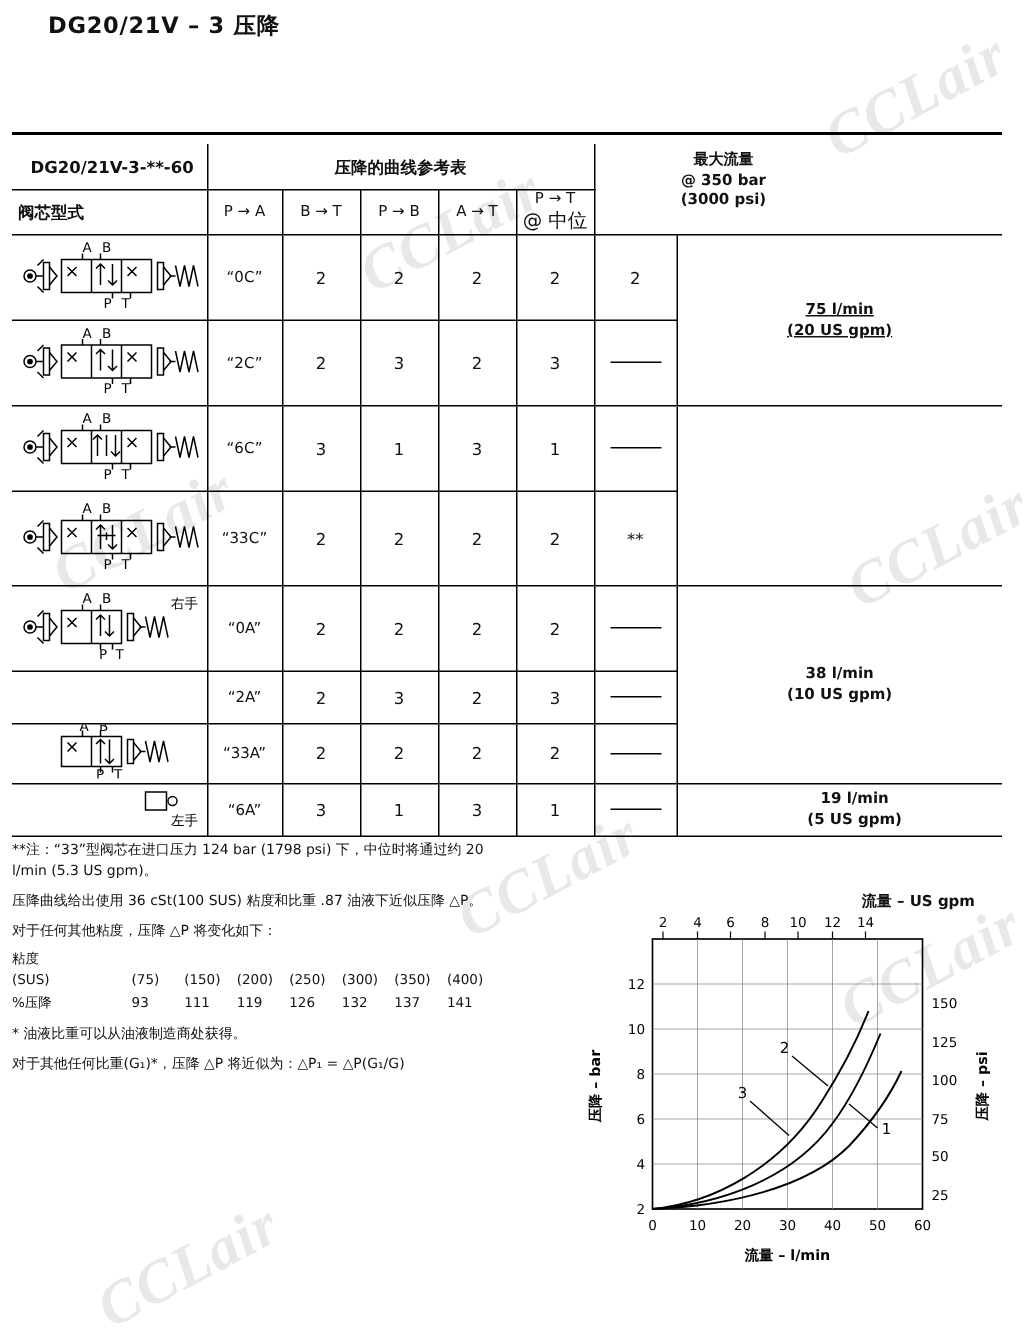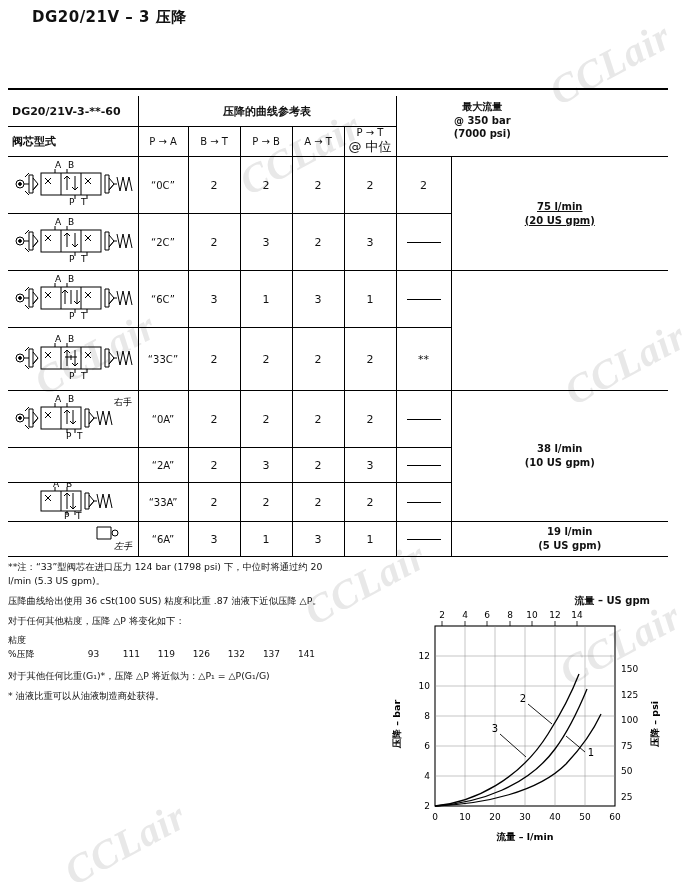--- a/index.html
+++ b/index.html
@@ -115,30 +115,30 @@
       <col style="width:52px">
       <col style="width:52px">
       <col style="width:52px">
       <col style="width:52px">
       <col style="width:55px">
       <col style="width:117px">
     </colgroup>
 
     <tbody>
           <tr>
-      <td class="nb-top nb-left" style="height:30px;text-align:left;padding-left:4px;">
+      <td class="nb-top nb-left" style="height:30px;text-align:center;padding-left:4px;">
         <span class="hdr-title">DG20/21V-3-**-60</span>
       </td>
       <td class="nb-top" colspan="5">
         <span class="hdr-title">压降的曲线参考表</span>
       </td>
       <td class="nb-top nb-right" colspan="2" rowspan="2" style="vertical-align:top;padding-top:4px;margin-left:21px;">
         <div class="hdr-sub">最大流量</div>
         <div class="hdr-sub">@ 350 bar</div>
-        <div class="hdr-sub">(7000 psi)</div>
+        <div class="hdr-sub">(3000 psi)</div>
       </td>
     </tr>
 
     <tr>
       <td class="nb-left" style="height:28px;text-align:left;padding-left:4px;">
         <span class="hdr-title">阀芯型式</span>
       </td>
       <td class="col-hd">P → A</td>
       <td class="col-hd">B → T</td>
       <td class="col-hd">P → B</td>
@@ -362,21 +362,21 @@
       </td>
       <td class="code">“33A”</td>
       <td class="val">2</td>
       <td class="val">2</td>
       <td class="val">2</td>
       <td class="val">2</td>
       <td><span class="dash"></span></td>
     </tr>
 
     <tr>
-      <td class="nb-left sym-cell" style="height:34px;font-style:italic;">
+      <td class="nb-left sym-cell" style="height:34px;">
         <svg width="124" height="30" viewBox="0 0 124 30">
           <g stroke="#000" fill="none" stroke-width="1">
             <path d="M86 4 h14 v12 h-14z"></path>
             <circle cx="104" cy="10" r="3"></circle>
           </g>
           <text x="103" y="26" class="tick" font-size="7.5">左手</text>
         </svg>
       </td>
       <td class="code">“6A”</td>
       <td class="val">3</td>
@@ -396,36 +396,46 @@
   <div class="notes">
     <p>**注：“33”型阀芯在进口压力 124 bar (1798 psi) 下，中位时将通过约 20 l/min (5.3 US gpm)。</p>
     <p>压降曲线给出使用 36 cSt(100 SUS) 粘度和比重 .87 油液下近似压降 △P。</p>
     <p>对于任何其他粘度，压降 △P 将变化如下：</p>
 
     <table class="visc">
       <tbody>
           <tr>
         <td class="lbl">粘度</td>
         <td colspan="7"></td>
+      </tr>
+      <tr>
+        <td class="lbl">(SUS)</td>
+        <td class="n">(75)</td>
+        <td class="n">(150)</td>
+        <td class="n">(200)</td>
+        <td class="n">(250)</td>
+        <td class="n">(300)</td>
+        <td class="n">(350)</td>
+        <td class="n">(400)</td>
       </tr>
       <tr>
         <td class="lbl">%压降</td>
         <td class="n">93</td>
         <td class="n">111</td>
         <td class="n">119</td>
         <td class="n">126</td>
         <td class="n">132</td>
         <td class="n">137</td>
         <td class="n">141</td>
       </tr>
     </tbody>
       </table>
 
+    <p>* 油液比重可以从油液制造商处获得。</p>
     <p>对于其他任何比重(G₁)*，压降 △P 将近似为：△P₁ = △P(G₁/G)</p>
-    <p>* 油液比重可以从油液制造商处获得。</p>
   </div>
 
   <div class="chart-box">
     <div class="ch-title">流量 – US gpm</div>
 
     <svg class="chart" width="295" height="290" viewBox="0 0 295 290">
 
       <g stroke="#000" fill="none" stroke-width="1.1">
         <rect x="55" y="32" width="180" height="180"></rect>
       </g>

